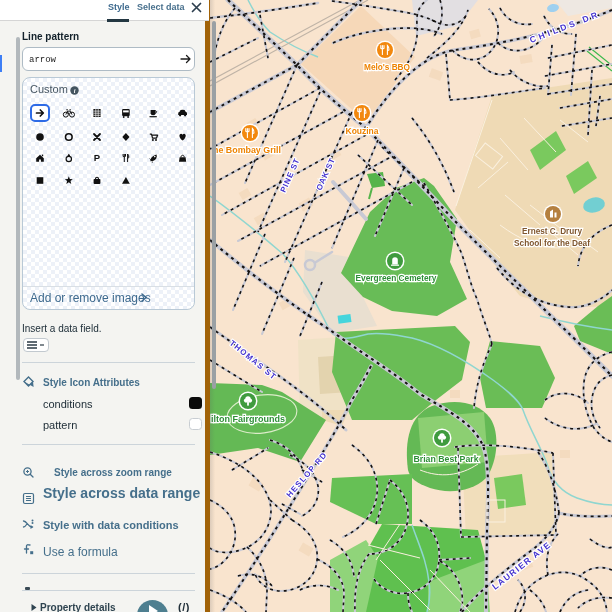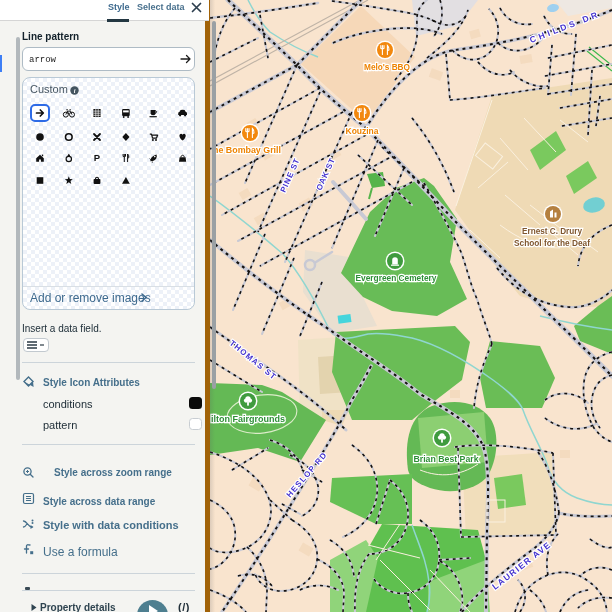--- a/index.html
+++ b/index.html
@@ -830,21 +830,21 @@
       <path d="M4,5.5 H7 M5.5,4 V7" stroke="#456f8b" stroke-width="1"></path>
     </svg>
 
   <div class="abs" style="left:43px;top:467px;font-size:10px;font-weight:bold;color:#456f8b;margin-left:11px;">Style across zoom range</div>
 
   <svg class="abs" style="left:22px;top:492px;" width="13" height="13" viewBox="0 0 13 13">
       <rect x="1.5" y="1.5" width="10" height="10" rx="1.5" fill="none" stroke="#456f8b" stroke-width="1.2"></rect>
       <path d="M4,4.5 H9 M4,6.5 H9 M4,8.5 H9" stroke="#456f8b" stroke-width="1.1"></path>
     </svg>
 
-  <div class="abs" style="left:43px;top:496px;font-size:10px;font-weight:bold;color:#456f8b;text-align:center;">Style across data range</div>
+  <div class="abs" style="left:43px;top:485px;font-size:14px;font-weight:bold;color:#456f8b;text-align:center;">Style across data range</div>
 
   <svg class="abs" style="left:22px;top:518px;" width="13" height="13" viewBox="0 0 13 13">
       <path d="M1.5,3 C5,3 6,9 10,9 M1.5,9 C3,9 4,7.5 5,6" stroke="#456f8b" stroke-width="1.3" fill="none" stroke-linecap="round"></path>
       <path d="M8.5,7 L11.5,9 L8.5,11 Z" fill="#456f8b"></path>
       <circle cx="10.5" cy="2.5" r="1" fill="#456f8b"></circle>
       <circle cx="10.5" cy="5" r="1" fill="#456f8b"></circle>
     </svg>
 
   <div class="abs" style="left:43px;top:519px;font-size:11px;font-weight:bold;color:#456f8b;">Style with data conditions</div>
 

